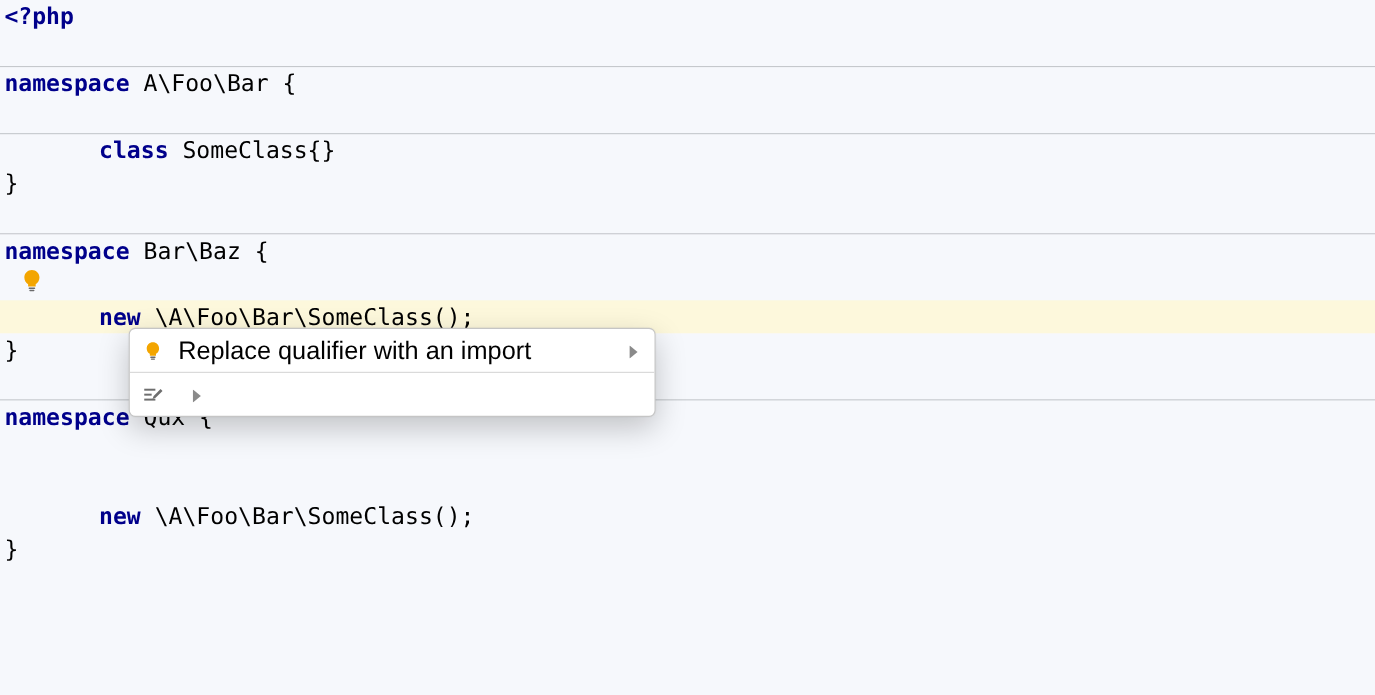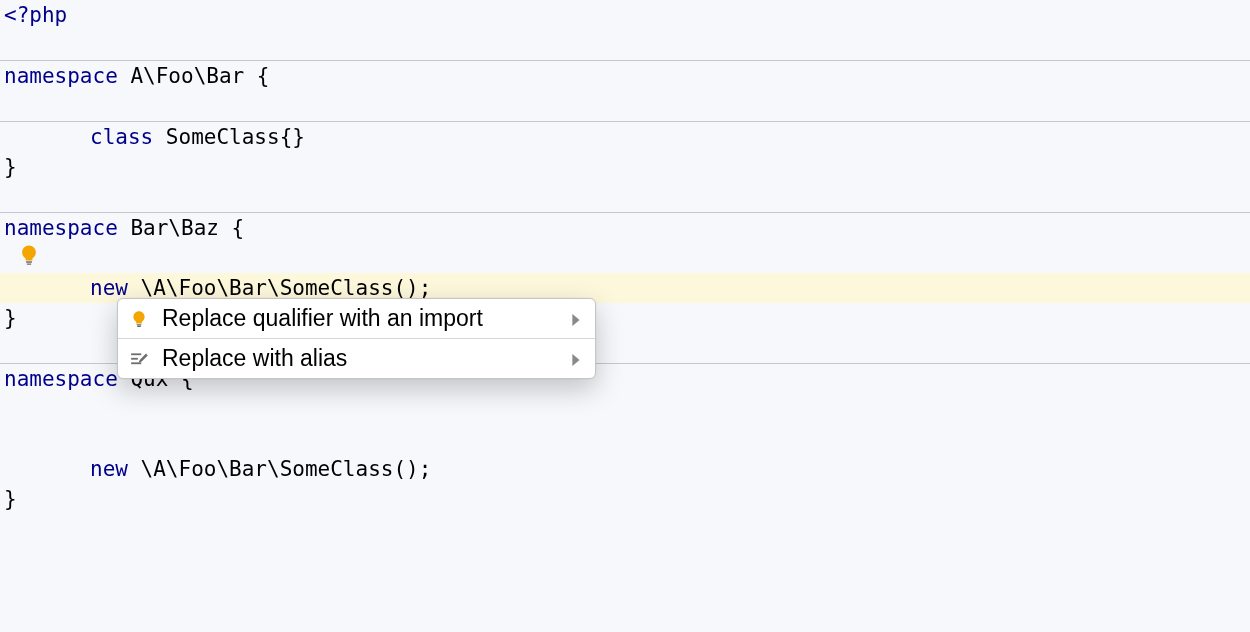--- a/index.html
+++ b/index.html
@@ -22,21 +22,21 @@
     line-height: 30px;
     padding-left: 4px;
     white-space: pre;
   }
   .indent1 { padding-left: 90px; }
   .hr {
     height: 1px;
     background: #c5c8cc;
     width: 100%;
   }
-  .kw   { color: #00008b; font-weight: 400; }
+  .kw   { color: #00008b; font-weight: 700; }
   .ns   { color: #000000; }
   .highlight {
     background: #fdf8dc;
   }
   .bulb {
     position: absolute;
     left: 18px;
     top: 244px;
     width: 24px;
     height: 24px;
@@ -165,21 +165,20 @@
 
     <div class="menu-item">
       <span class="menu-icon">
         <svg width="18" height="18" viewBox="0 0 16 16">
           <rect x="1" y="3" width="9" height="1.6" fill="#6e6e6e"></rect>
           <rect x="1" y="7" width="6" height="1.6" fill="#6e6e6e"></rect>
           <rect x="1" y="11" width="9" height="1.6" fill="#6e6e6e"></rect>
           <path d="M14.2 3.2l-5.6 5.6-.9 2.5 2.5-.9 5.6-5.6-1.6-1.6z" fill="#6e6e6e"></path>
         </svg>
       </span>
-      <span class="menu-label">Replace with alias</span>
       <span class="submenu-arrow">
         <svg width="10" height="12" viewBox="0 0 8 10">
             <path d="M1 0l6 5-6 5z"></path>
           </svg>
       </span>
     </div>
   </div>
 
 </div>
 

